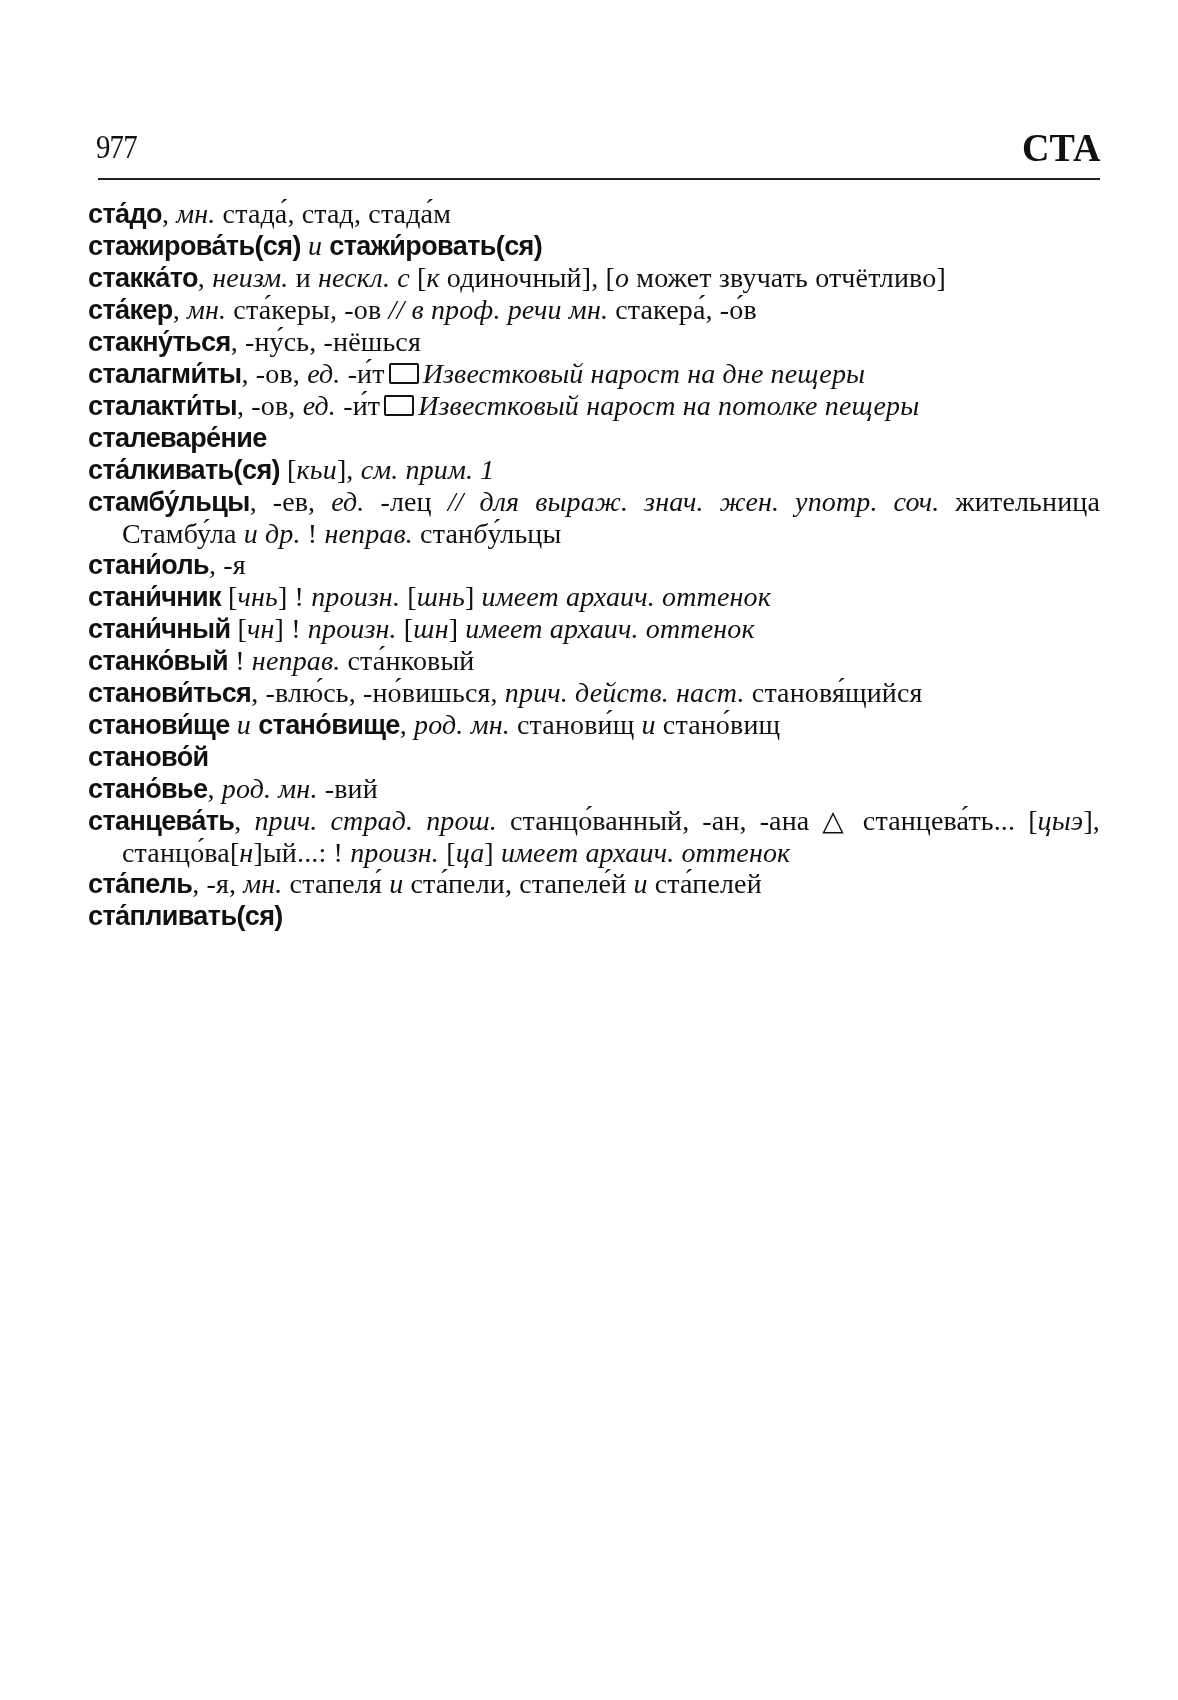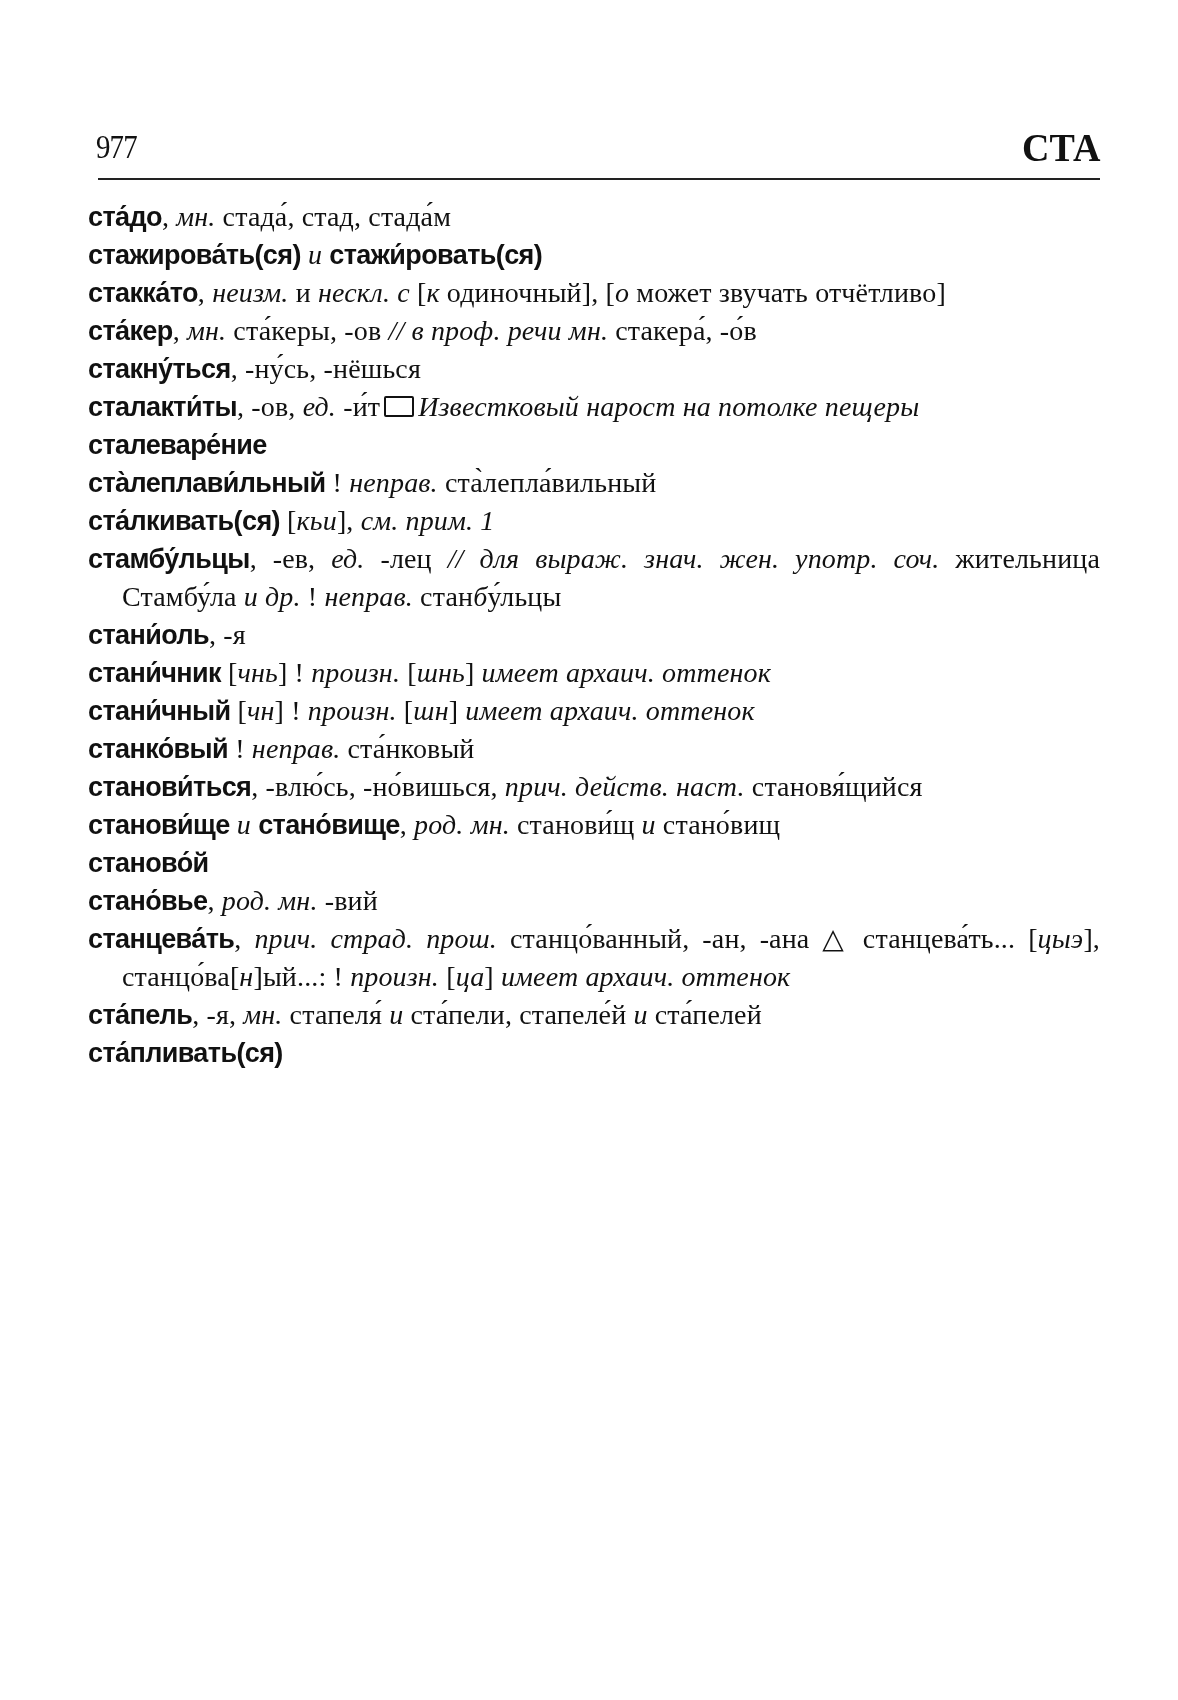--- a/index.html
+++ b/index.html
@@ -54,21 +54,21 @@
       background: #222;
     }
     .entries {
       position: absolute;
       left: 0;
       top: 118px;
       width: 1012px;
     }
     .entry {
       font-size: 28px;
-      line-height: 38px;
+      line-height: 31px;
       padding-left: 34px;
       text-indent: -34px;
       text-align: justify;
       white-space: normal;
       letter-spacing: 0.15px;
     }
     .seg-b { font-weight: bold; font-family: "Liberation Sans Narrow", "Liberation Sans", "DejaVu Sans", sans-serif; letter-spacing: -0.6px; }
     .seg-i { font-style: italic; }
     .seg-r { font-style: normal; }
     .seg-box {
@@ -91,23 +91,23 @@
     <span class="guide-word">СТА</span>
     <div class="rule"></div>
   </div>
 
   <div class="entries" id="entries">
       <div class="entry"><span class="seg-b">ста́до</span><span class="seg-r">, </span><span class="seg-i">мн.</span><span class="seg-r"> стада́, стад, стада́м</span></div>
       <div class="entry"><span class="seg-b">стажирова́ть(ся)</span><span class="seg-r"> </span><span class="seg-i">и</span><span class="seg-r"> </span><span class="seg-b">стажи́ровать(ся)</span></div>
       <div class="entry"><span class="seg-b">стакка́то</span><span class="seg-r">, </span><span class="seg-i">неизм.</span><span class="seg-r"> и </span><span class="seg-i">нескл. с</span><span class="seg-r"> [</span><span class="seg-i">к</span><span class="seg-r"> одиночный], [</span><span class="seg-i">о</span><span class="seg-r"> может звучать отчётливо]</span></div>
       <div class="entry"><span class="seg-b">ста́кер</span><span class="seg-r">, </span><span class="seg-i">мн.</span><span class="seg-r"> ста́керы, -ов </span><span class="seg-i">// в проф. речи мн.</span><span class="seg-r"> стакера́, -о́в</span></div>
       <div class="entry"><span class="seg-b">стакну́ться</span><span class="seg-r">, -ну́сь, -нёшься</span></div>
+      <div class="entry"><span class="seg-b">сталагми́ты</span><span class="seg-r">, -ов, </span><span class="seg-i">ед.</span><span class="seg-r"> -и́т</span><span class="seg-box"></span><span class="seg-i">Известковый нарост на дне пещеры</span></div>
       <div class="entry"><span class="seg-b">сталакти́ты</span><span class="seg-r">, -ов, </span><span class="seg-i">ед.</span><span class="seg-r"> -и́т</span><span class="seg-box"></span><span class="seg-i">Известковый нарост на потолке пещеры</span></div>
       <div class="entry"><span class="seg-b">сталеваре́ние</span></div>
-      <div class="entry"><span class="seg-b">ста̀леплави́льный</span><span class="seg-r"> ! </span><span class="seg-i">неправ.</span><span class="seg-r"> ста̀лепла́вильный</span></div>
       <div class="entry"><span class="seg-b">ста́лкивать(ся)</span><span class="seg-r"> [</span><span class="seg-i">кьи</span><span class="seg-r">], </span><span class="seg-i">см. прим. 1</span></div>
       <div class="entry"><span class="seg-b">стамбу́льцы</span><span class="seg-r">, -ев, </span><span class="seg-i">ед.</span><span class="seg-r"> -лец </span><span class="seg-i">// для выраж. знач. жен. употр. соч.</span><span class="seg-r"> жительница Стамбу́ла </span><span class="seg-i">и др.</span><span class="seg-r"> ! </span><span class="seg-i">неправ.</span><span class="seg-r"> стан</span><span class="seg-i">б</span><span class="seg-r">у́льцы</span></div>
       <div class="entry"><span class="seg-b">стани́оль</span><span class="seg-r">, -я</span></div>
       <div class="entry"><span class="seg-b">стани́чник</span><span class="seg-r"> [</span><span class="seg-i">чнь</span><span class="seg-r">] ! </span><span class="seg-i">произн.</span><span class="seg-r"> [</span><span class="seg-i">шнь</span><span class="seg-r">] </span><span class="seg-i">имеет архаич. оттенок</span></div>
       <div class="entry"><span class="seg-b">стани́чный</span><span class="seg-r"> [</span><span class="seg-i">чн</span><span class="seg-r">] ! </span><span class="seg-i">произн.</span><span class="seg-r"> [</span><span class="seg-i">шн</span><span class="seg-r">] </span><span class="seg-i">имеет архаич. оттенок</span></div>
       <div class="entry"><span class="seg-b">станко́вый</span><span class="seg-r"> ! </span><span class="seg-i">неправ.</span><span class="seg-r"> ста́нковый</span></div>
       <div class="entry"><span class="seg-b">станови́ться</span><span class="seg-r">, -влю́сь, -но́вишься, </span><span class="seg-i">прич. действ. наст.</span><span class="seg-r"> стано­вя́щийся</span></div>
       <div class="entry"><span class="seg-b">станови́ще</span><span class="seg-r"> </span><span class="seg-i">и</span><span class="seg-r"> </span><span class="seg-b">стано́вище</span><span class="seg-r">, </span><span class="seg-i">род. мн.</span><span class="seg-r"> станови́щ </span><span class="seg-i">и</span><span class="seg-r"> стано́вищ</span></div>
       <div class="entry"><span class="seg-b">станово́й</span></div>
       <div class="entry"><span class="seg-b">стано́вье</span><span class="seg-r">, </span><span class="seg-i">род. мн.</span><span class="seg-r"> -вий</span></div>

